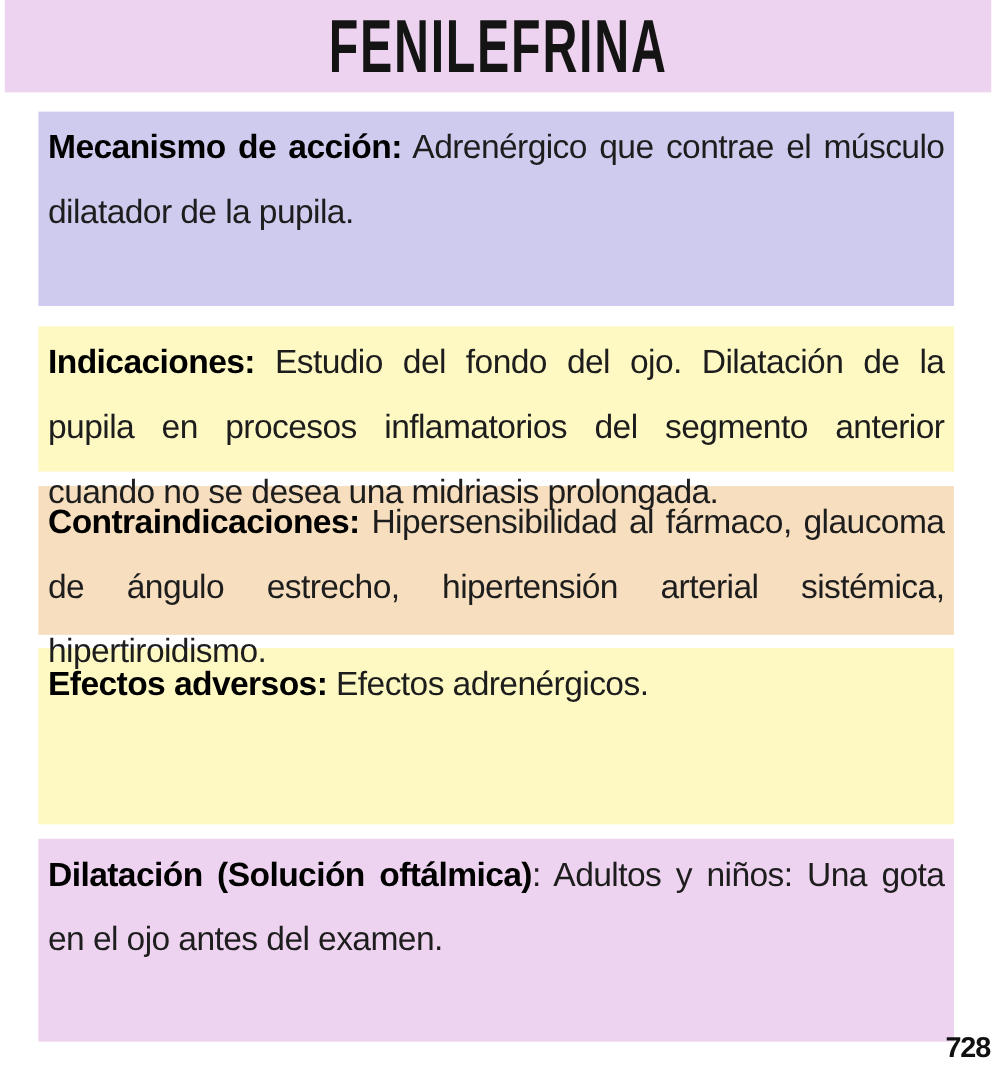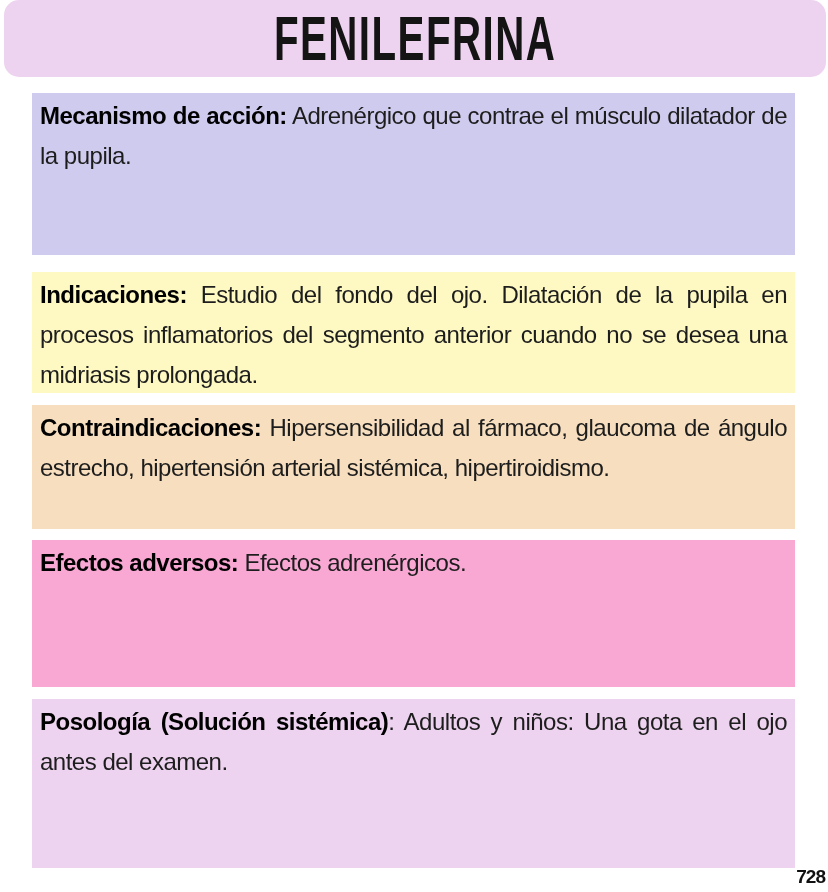--- a/index.html
+++ b/index.html
@@ -40,64 +40,64 @@
     box-sizing: border-box;
     padding: 3px 8px 0 8px;
   }
   .sec-0 { height: 162px; margin-bottom: 17px; }
   .sec-1 { height: 121px; margin-bottom: 12px; }
   .sec-2 { height: 124px; margin-bottom: 11px; }
   .sec-3 { height: 147px; margin-bottom: 12px; }
   .sec-4 { height: 169px; margin-bottom: 0; }
   .section-text {
     margin: 0;
-    font-size: 24px;
-    line-height: 40px;
+    font-size: 28px;
+    line-height: 54px;
     letter-spacing: -0.5px;
     text-align: justify;
     color: #1d1d1d;
   }
   .section-label {
     font-weight: bold;
     color: #000000;
   }
   .page-number {
     position: absolute;
     right: 3px;
     bottom: 4px;
-    font-size: 19px;
+    font-size: 24px;
     font-weight: bold;
     letter-spacing: -1px;
     color: #111111;
   }
 </style>
 </head>
 <body>
 
-<header class="card-header" style="background-color: rgb(238, 211, 240); border-radius: 15px;">
+<header class="card-header" style="background-color: rgb(238, 211, 240);">
   <div class="card-title">FENILEFRINA</div>
 </header>
 
 <main class="content">
 
   <section class="card-section sec-0" style="background-color: rgb(207, 203, 238);">
     <p class="section-text"><span class="section-label">Mecanismo de acción:</span><span> Adrenérgico que contrae el músculo dilatador de la pupila.</span></p>
   </section>
 
   <section class="card-section sec-1" style="background-color: #fef9c3;">
     <p class="section-text"><span class="section-label">Indicaciones:</span><span> Estudio del fondo del ojo. Dilatación de la pupila en procesos inflamatorios del segmento anterior cuando no se desea una midriasis prolongada.</span></p>
   </section>
 
   <section class="card-section sec-2" style="background-color: rgb(246, 222, 190);">
     <p class="section-text"><span class="section-label">Contraindicaciones:</span><span> Hipersensibilidad al fármaco, glaucoma de ángulo estrecho, hipertensión arterial sistémica, hipertiroidismo.</span></p>
   </section>
 
-  <section class="card-section sec-3" style="background-color: #f9a8d4;">
+  <section class="card-section sec-3" style="background-color: #fef9c3;">
     <p class="section-text"><span class="section-label">Efectos adversos:</span><span> Efectos adrenérgicos.</span></p>
   </section>
 
   <section class="card-section sec-4" style="background-color: rgb(238, 211, 240);">
-    <p class="section-text"><span class="section-label">Posología (Solución sistémica)</span><span>: Adultos y niños: Una gota en el ojo antes del examen.</span></p>
+    <p class="section-text"><span class="section-label">Dilatación (Solución oftálmica)</span><span>: Adultos y niños: Una gota en el ojo antes del examen.</span></p>
   </section>
 
 </main>
 
 <div class="page-number">728</div>
 
 </body></html>

